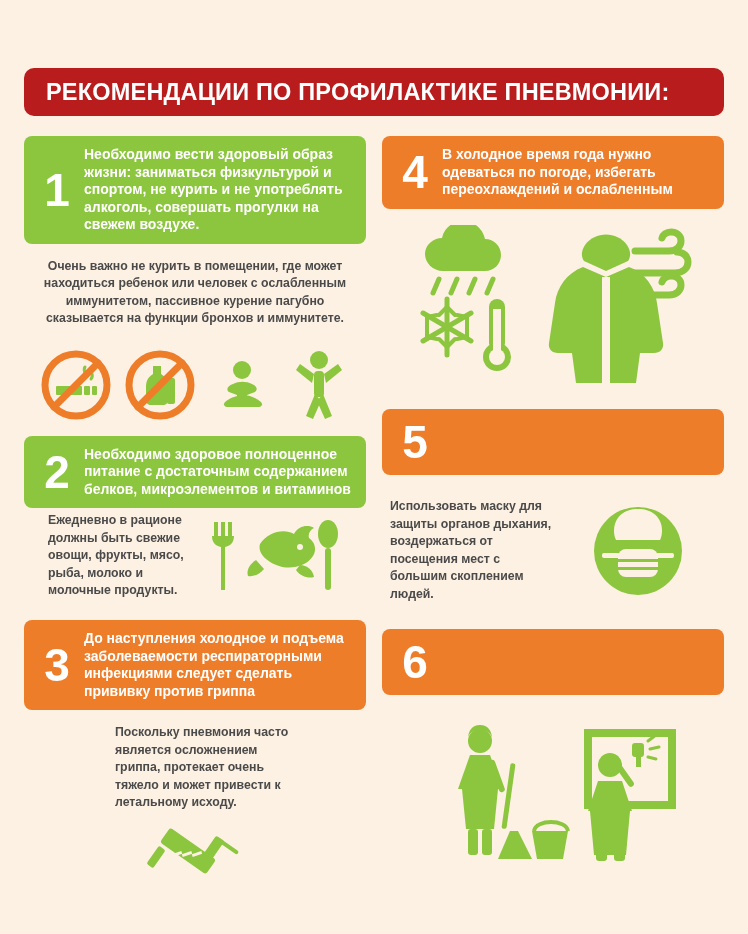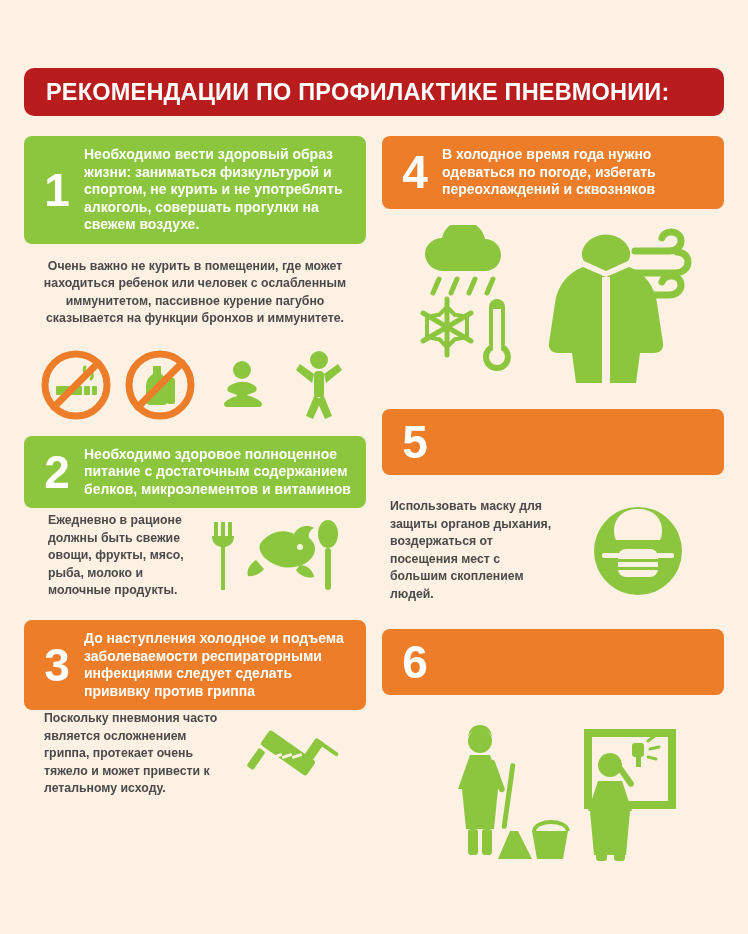--- a/index.html
+++ b/index.html
@@ -212,21 +212,21 @@
             </svg>
           </div>
         </div>
       </div>
 
       <div class="sec" style="margin-top:16px;">
         <div class="item-head head-orange">
           <div class="num num-white">3</div>
           <div class="head-text">До наступления холодное и подъема заболеваемости респираторными инфекциями следует сделать прививку против гриппа</div>
         </div>
-        <div class="flex-row" style="align-items:center;">
+        <div class="flex-row" style="margin-top:14px;align-items:center;flex-direction:column;">
           <div class="body-text" style="width:200px;padding-left:20px;box-sizing:border-box;">Поскольку пневмония часто является осложнением гриппа, протекает очень тяжело и может привести к летальному исходу.</div>
           <div style="flex:1;display:flex;align-items:center;justify-content:center;">
             <svg width="110" height="80" viewBox="0 0 110 80">
               <g fill="#8cc63e">
                 <rect x="20" y="30" width="56" height="18" rx="3" transform="rotate(35 48 39)"></rect>
                 <rect x="68" y="24" width="10" height="26" rx="2" transform="rotate(35 73 37)"></rect>
                 <rect x="12" y="34" width="8" height="22" rx="2" transform="rotate(35 16 45)"></rect>
                 <rect x="78" y="33" width="22" height="4" rx="2" transform="rotate(35 89 35)"></rect>
               </g>
               <g stroke="#fdf1e3" stroke-width="3">
@@ -239,21 +239,21 @@
         </div>
       </div>
 
     </div>
 
     <div class="col">
 
       <div class="sec">
         <div class="item-head head-orange">
           <div class="num num-white">4</div>
-          <div class="head-text">В холодное время года нужно одеваться по погоде, избегать переохлаждений и сквозняков</div>
+          <div class="head-text">В холодное время года нужно одеваться по погоде, избегать переохлаждений и ослабленным</div>
         </div>
         <div style="margin-top:16px;display:flex;justify-content:center;">
           <svg width="300" height="170" viewBox="0 0 300 170">
             <g fill="#8cc63e">
 
               <g>
                 <path d="M40 46 c-10 0 -18 -8 -18 -17 c0 -9 8 -16 17 -16 c2 -10 11 -17 21 -17 c11 0 20 8 22 18 c9 0 16 7 16 16 c0 9 -7 16 -16 16 z"></path>
                 <g stroke="#8cc63e" stroke-width="5" stroke-linecap="round">
                   <line x1="36" y1="54" x2="30" y2="68"></line>
                   <line x1="54" y1="54" x2="48" y2="68"></line>

